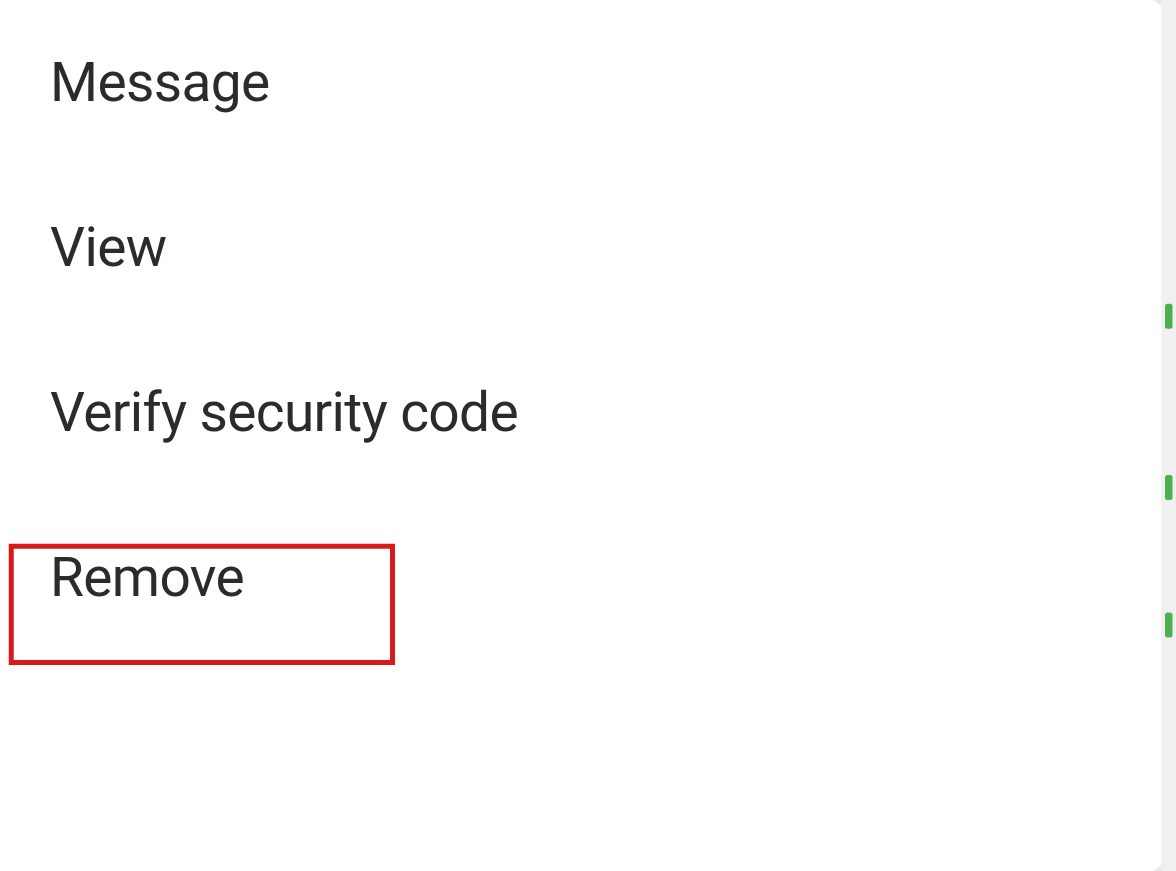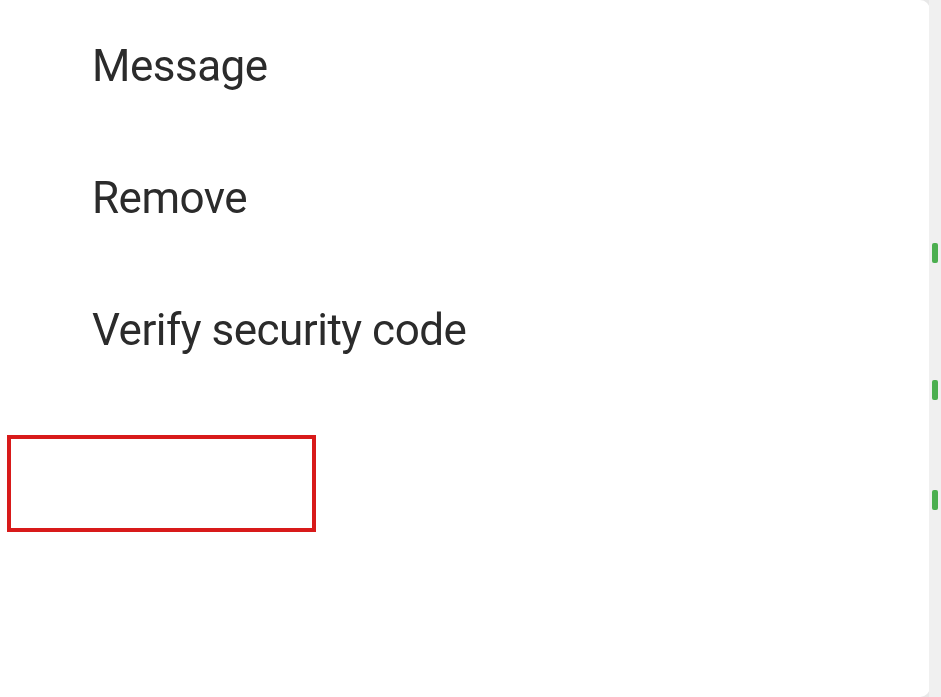--- a/index.html
+++ b/index.html
@@ -32,23 +32,22 @@
       height: 132px;
       display: flex;
       align-items: center;
       cursor: pointer;
     }
     
     .menu-item-text {
       font-size: 44px;
       font-weight: 400;
       color: #2b2b2b;
-      padding-left: 60px;
+      padding-left: 40px;
       letter-spacing: -0.5px;
-      margin-left: 32px;
     }
     
     .highlight-box {
       position: absolute;
       left: 7px;
       top: 435px;
       width: 309px;
       height: 97px;
       border: 4px solid #d81a1a;
       pointer-events: none;
@@ -77,24 +76,27 @@
     .green-dot-3 { top: 490px; }
   </style>
 </head>
 <body>
 
 <div class="menu-panel">
   <div class="menu-item">
     <span class="menu-item-text">Message</span>
   </div>
   <div class="menu-item">
-    <span class="menu-item-text">Remove </span>
+    <span class="menu-item-text">View </span>
   </div>
   <div class="menu-item">
     <span class="menu-item-text">Verify security code</span>
+  </div>
+  <div class="menu-item">
+    <span class="menu-item-text">Remove </span>
   </div>
 </div>
 
 <div class="highlight-box"></div>
 
 <div class="right-sliver">
   <div class="green-dot green-dot-1"></div>
   <div class="green-dot green-dot-2"></div>
   <div class="green-dot green-dot-3"></div>
 </div>

